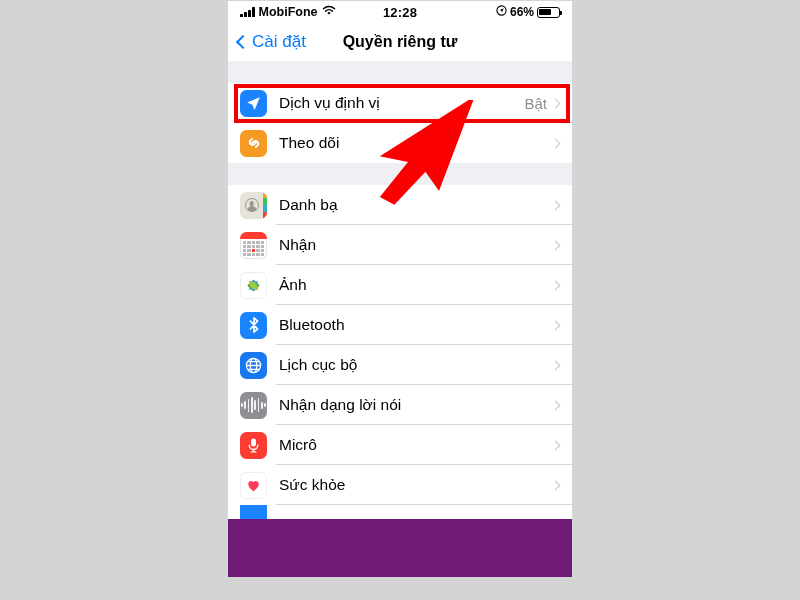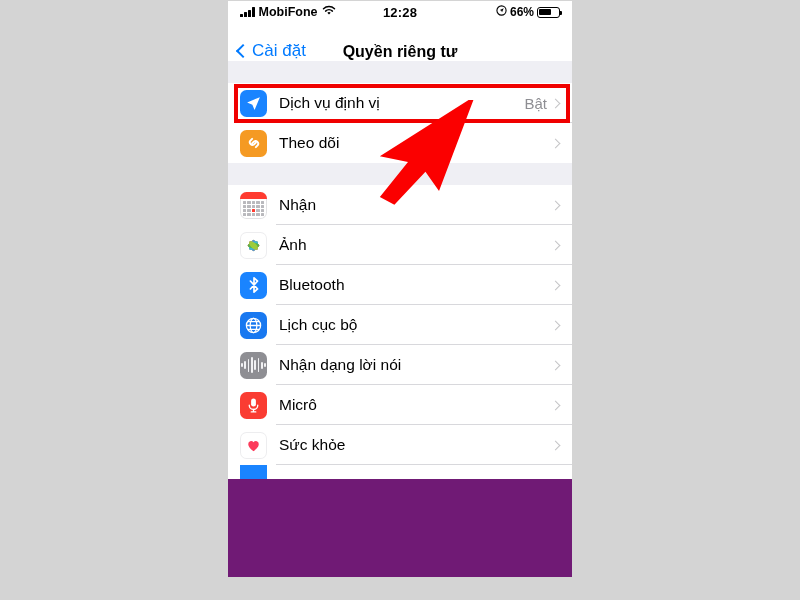--- a/index.html
+++ b/index.html
@@ -57,21 +57,21 @@
   }
   .battery::after{
     content:""; position:absolute; right:-3.4px; top:3px;
     width:2px; height:4px; background:#000; border-radius:0 1px 1px 0;
   }
   .battery span{ display:block; height:100%; width:66%; background:#000; border-radius:1px; }
 
   
   .navbar {
     height:38px;
-    display:flex; align-items:flex-end;
+    display:flex; align-items:center;
     padding:0 10px;
     position:relative;
     background:#fff;
   }
   .backbtn {
     display:flex; align-items:center; gap:3px;
     color:#007aff; font-size:17px;
     cursor:pointer; z-index:2;
   }
   .chev-back {
@@ -299,20 +299,34 @@
         <span class="label">Theo dõi</span>
         <span class="chev"></span>
 
       </div>
     </div>
 
     <div class="gap"></div>
 
     <div class="group">
 
+      <div class="row">
+        <span class="icon ic-contacts">
+          <span class="person"></span>
+          <span class="tabs">
+              <i></i>
+              <i></i>
+              <i></i>
+              <i></i>
+            </span>
+        </span>
+        <span class="label">Danh bạ</span>
+        <span class="chev"></span>
+        <span class="sep"></span>
+      </div>
 
       <div class="row">
         <span class="icon ic-calendar">
           <span class="top"></span>
           <span class="grid">
             <i></i>
               <i></i>
               <i></i>
               <i></i>
               <i></i>

